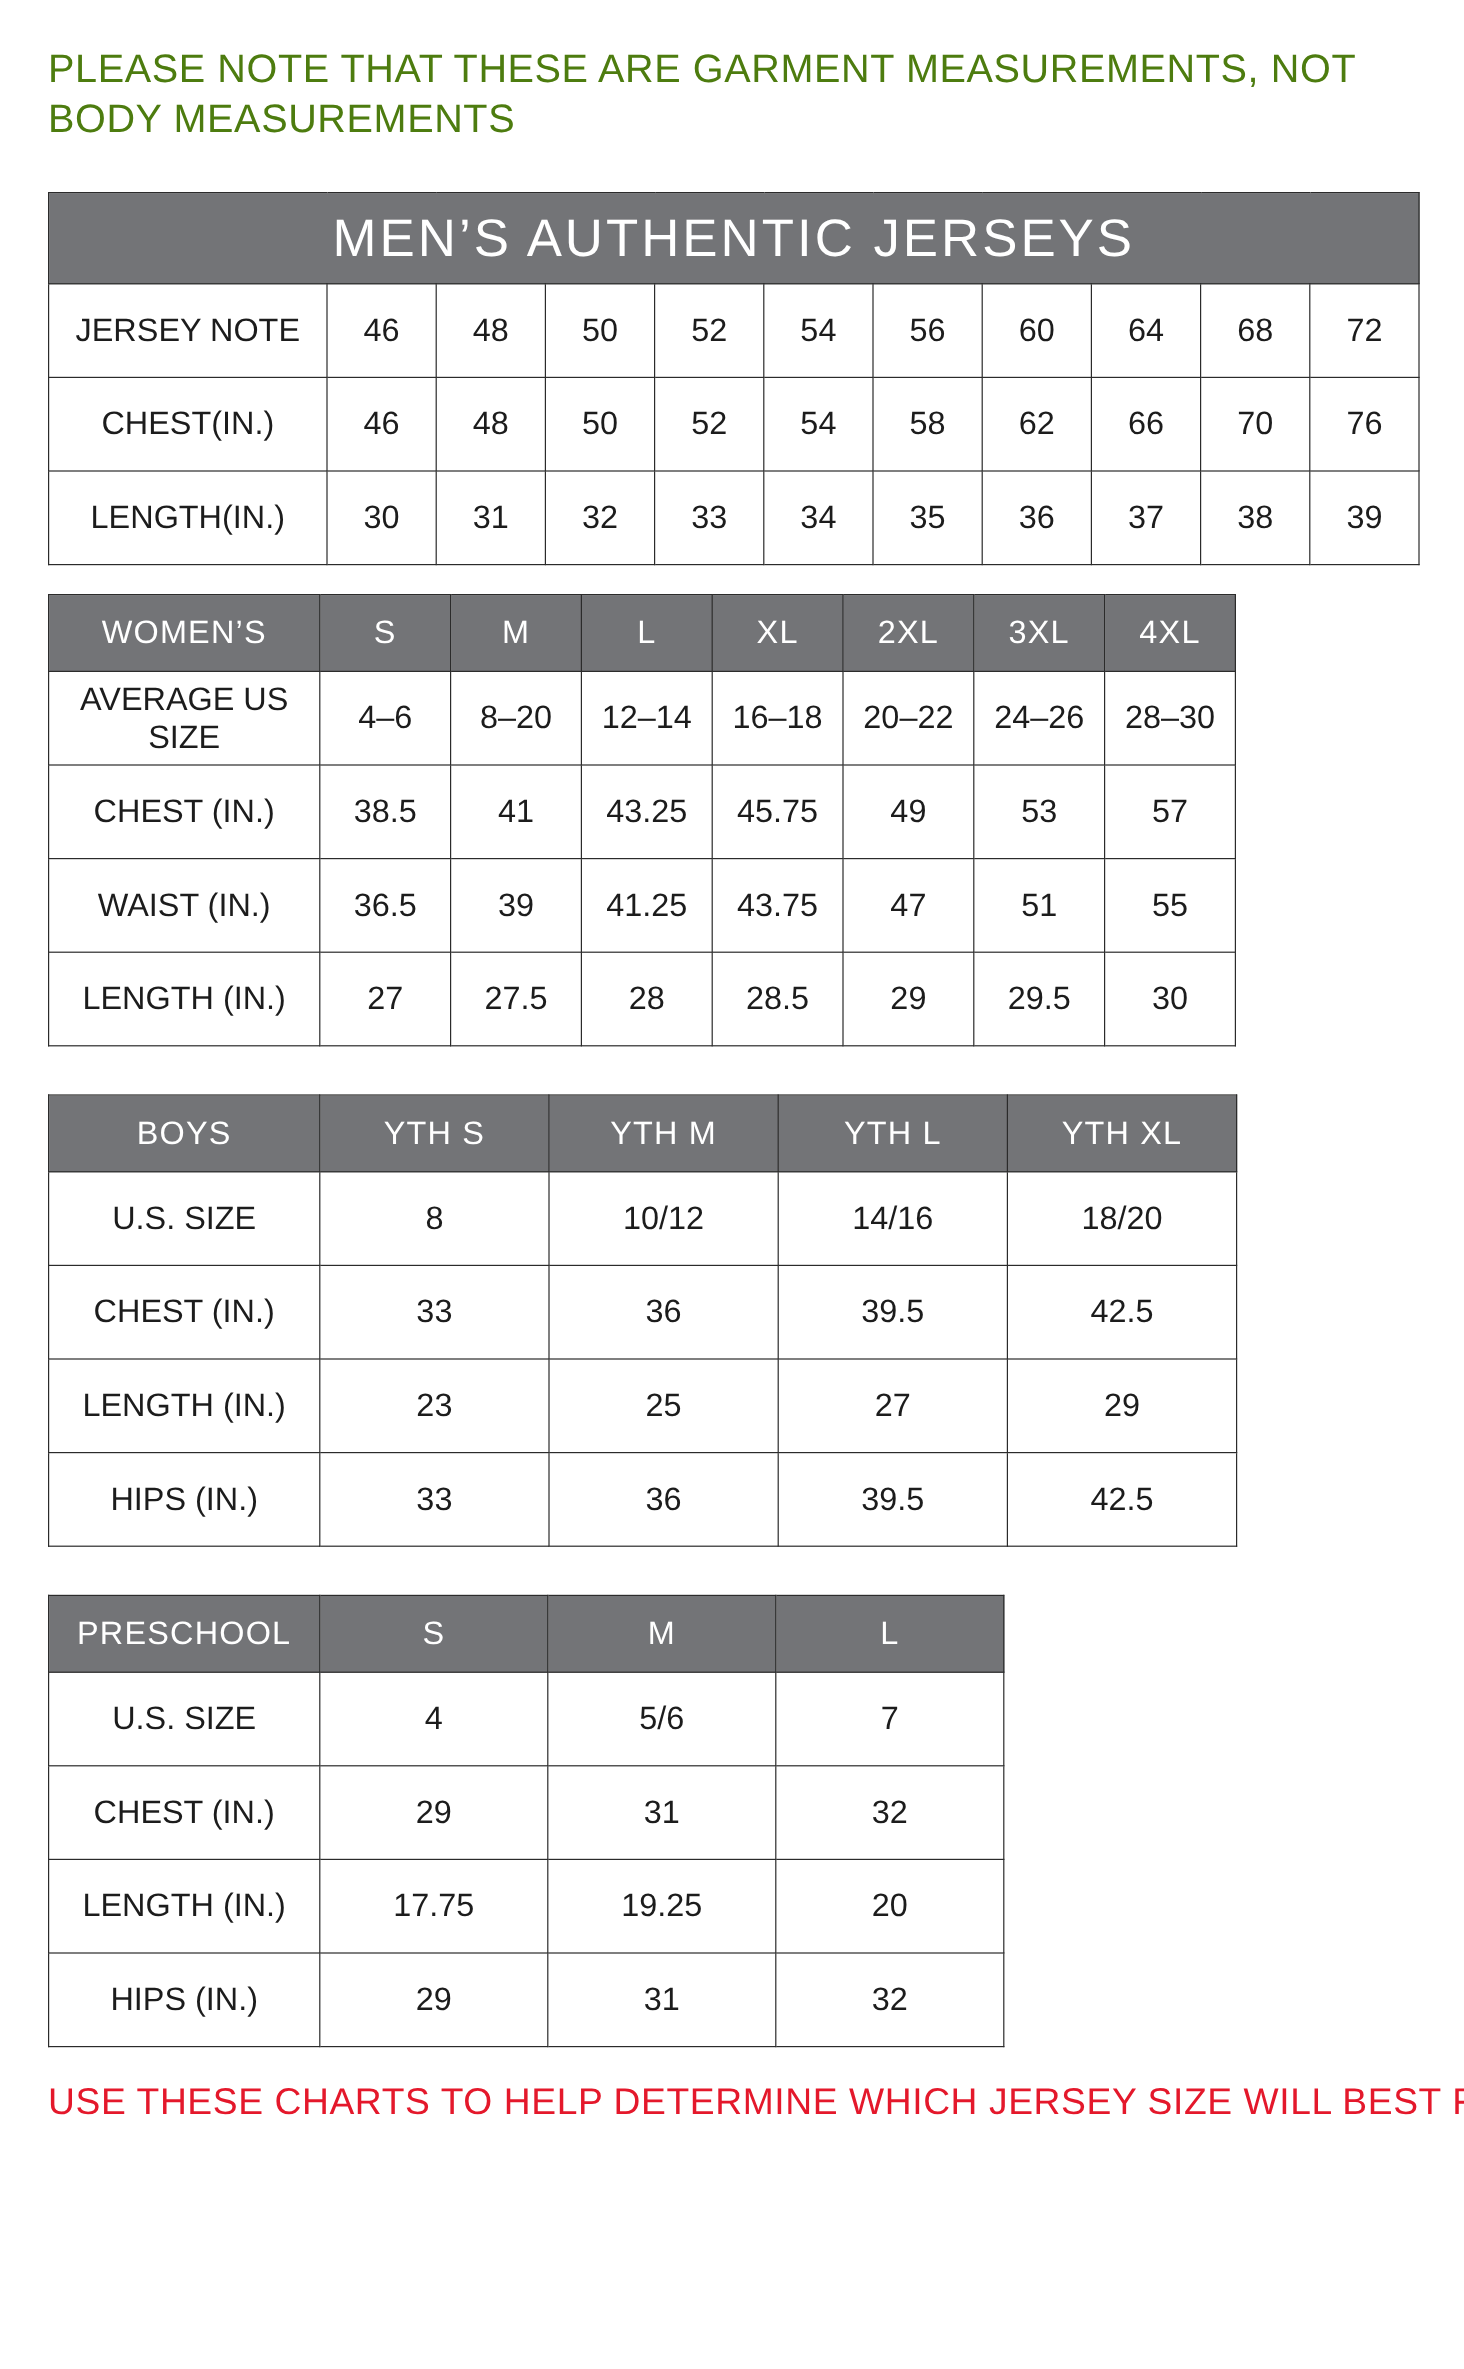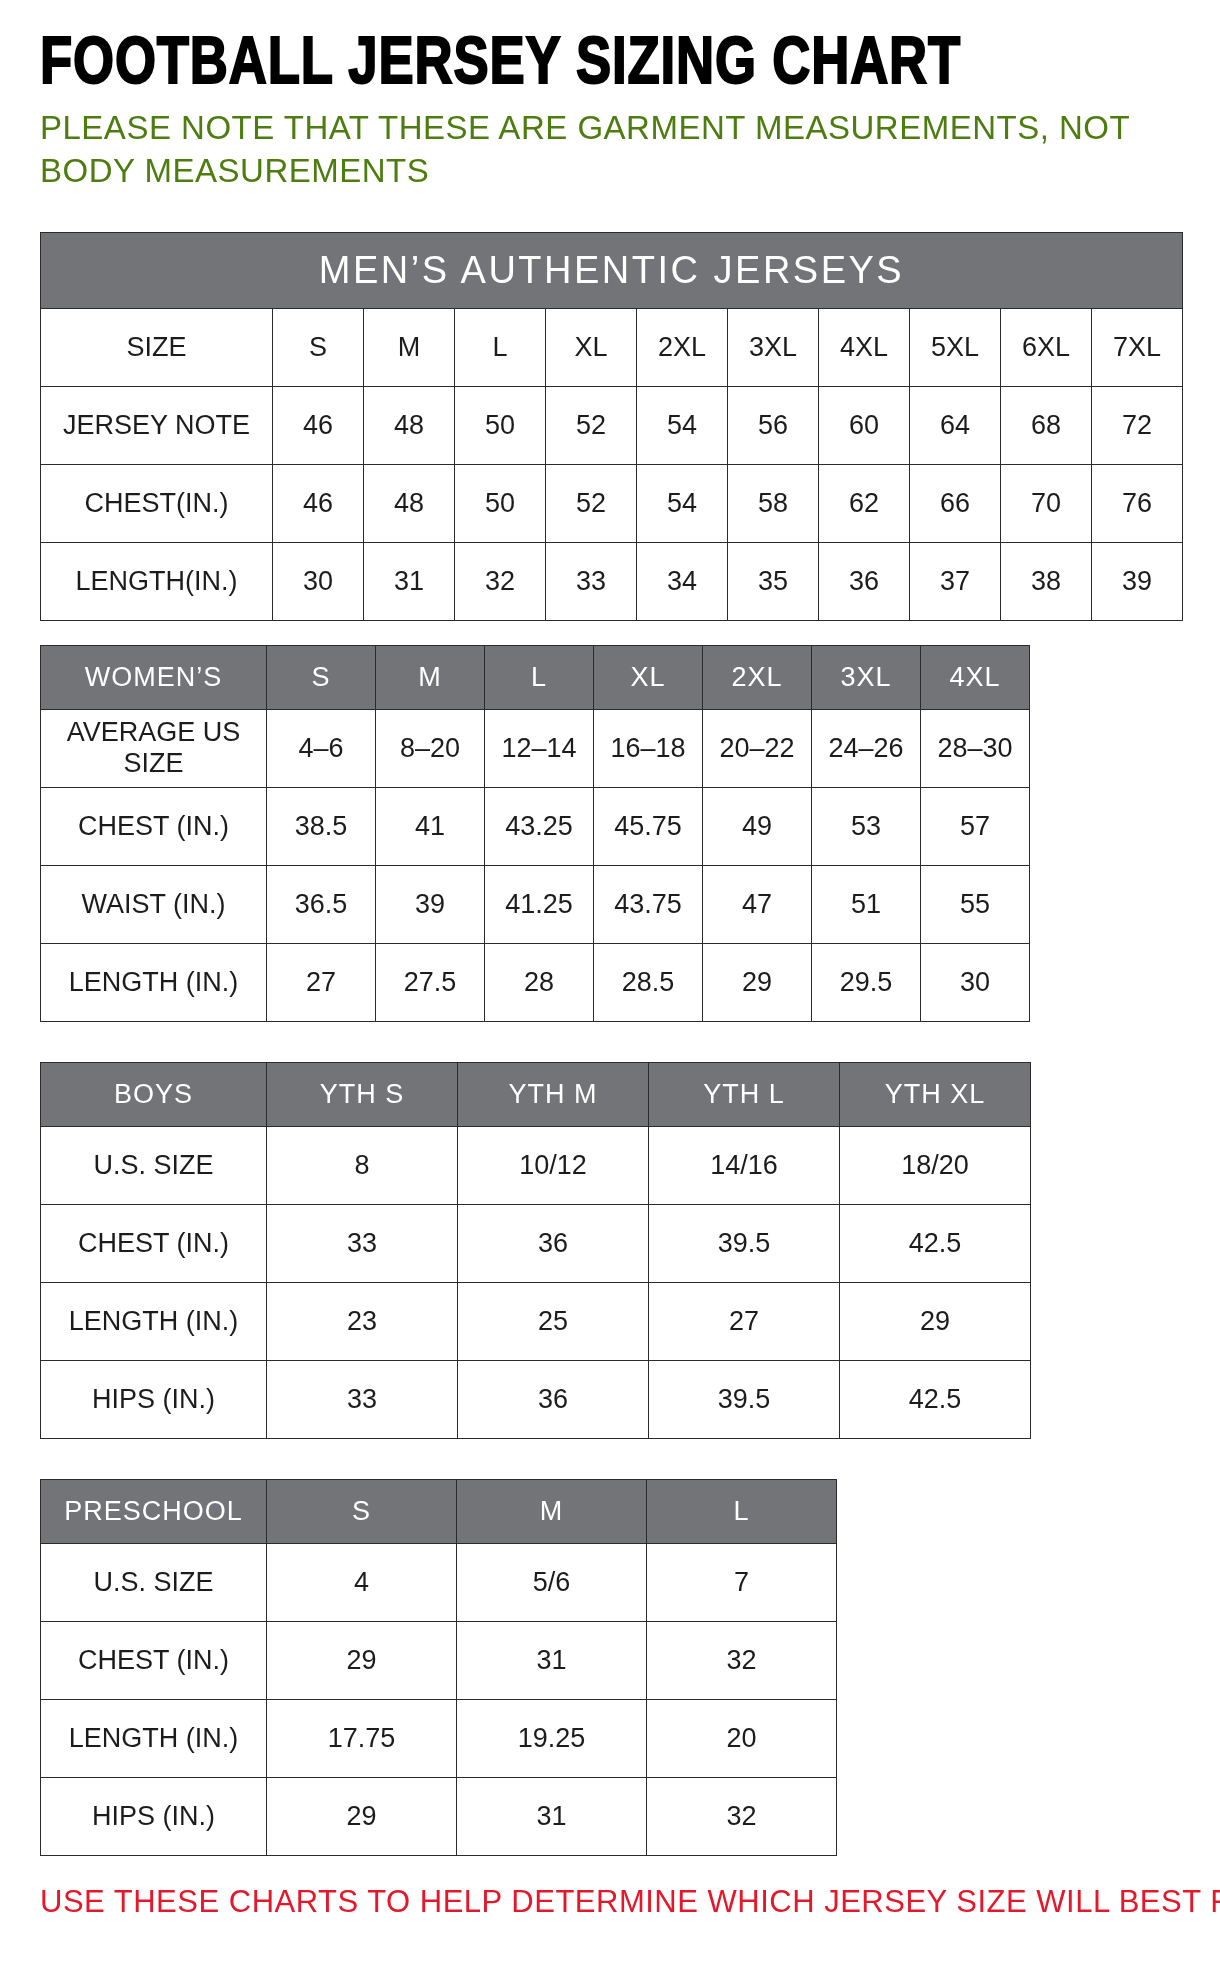--- a/index.html
+++ b/index.html
@@ -48,21 +48,21 @@
     font-weight: 400;
     padding: 4px 6px;
     height: 78px;
     background: #ffffff;
     color: #1c1c1c;
   }
   th.banner {
     background: #737477;
     color: #ffffff;
     height: 76px;
-    font-size: 38px;
+    font-size: 44px;
     letter-spacing: 2.5px;
     font-weight: 400;
   }
   tr.gray-head th {
     background: #737477;
     color: #ffffff;
     height: 64px;
     letter-spacing: 1px;
   }
   #mens { width: 1142px; }
@@ -85,48 +85,32 @@
     margin-top: 28px;
     white-space: nowrap;
     font-weight: 400;
   }
 </style>
 </head>
 <body>
 
 <div class="page">
 
-  <h1 class="title">
-    <span class="title-inner">FOOTBALL JERSEY SIZING CHART</span>
-  </h1>
 
   <p class="note">PLEASE NOTE THAT THESE ARE GARMENT MEASUREMENTS, NOT BODY MEASUREMENTS</p>
 
   <table class="tbl" id="mens">
     <colgroup>
       <col class="c-label">
       <col span="10" class="c-size">
     </colgroup>
     <thead>
       <tr>
         <th class="banner" colspan="11">MEN’S AUTHENTIC JERSEYS</th>
       </tr>
-      <tr class="white-head">
-          <th>SIZE</th>
-          <th>S</th>
-          <th>M</th>
-          <th>L</th>
-          <th>XL</th>
-          <th>2XL</th>
-          <th>3XL</th>
-          <th>4XL</th>
-          <th>5XL</th>
-          <th>6XL</th>
-          <th>7XL</th>
-        </tr>
     </thead>
     <tbody>
         <tr>
           <td>JERSEY NOTE</td>
           <td>46</td>
           <td>48</td>
           <td>50</td>
           <td>52</td>
           <td>54</td>
           <td>56</td>

